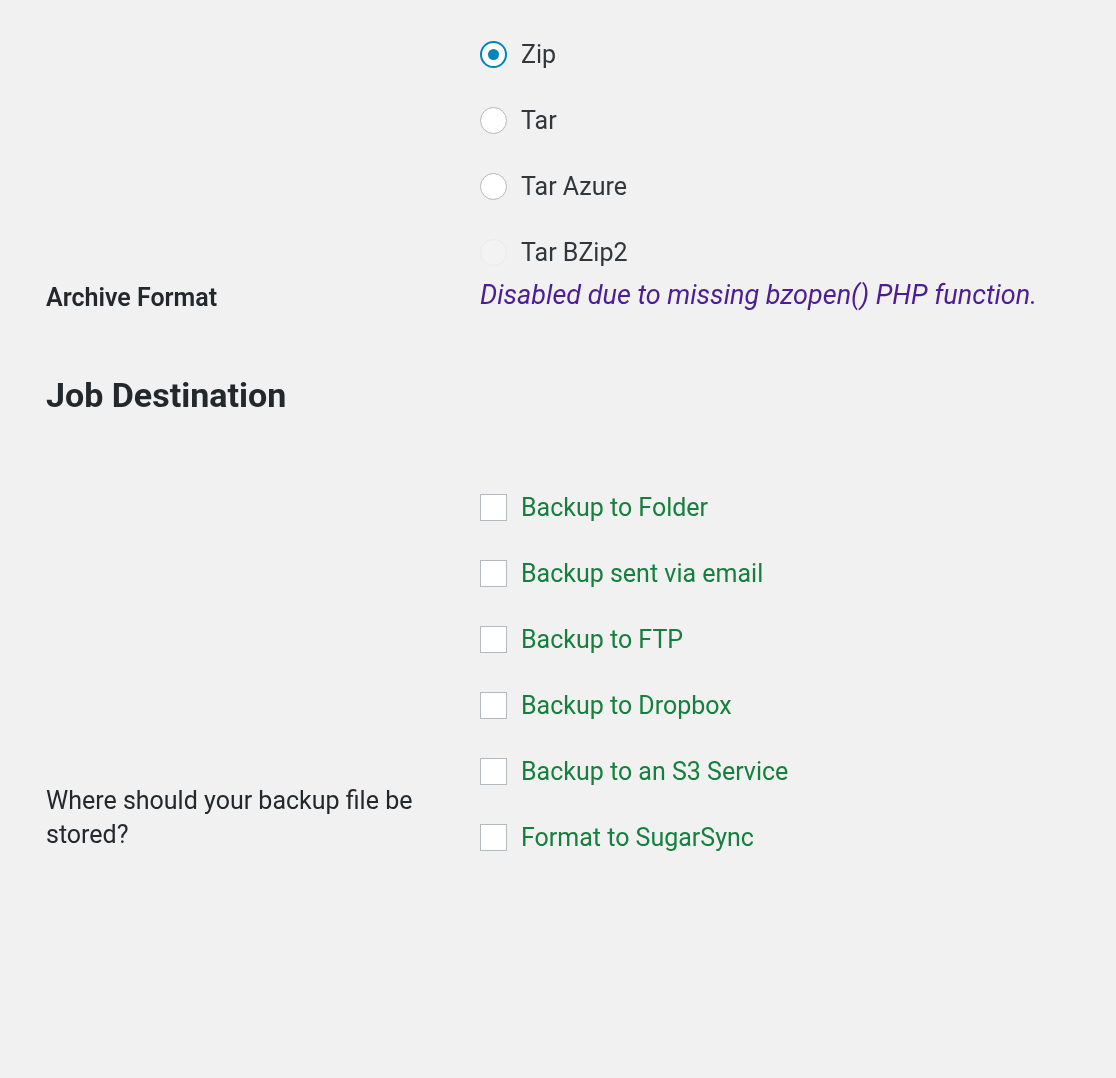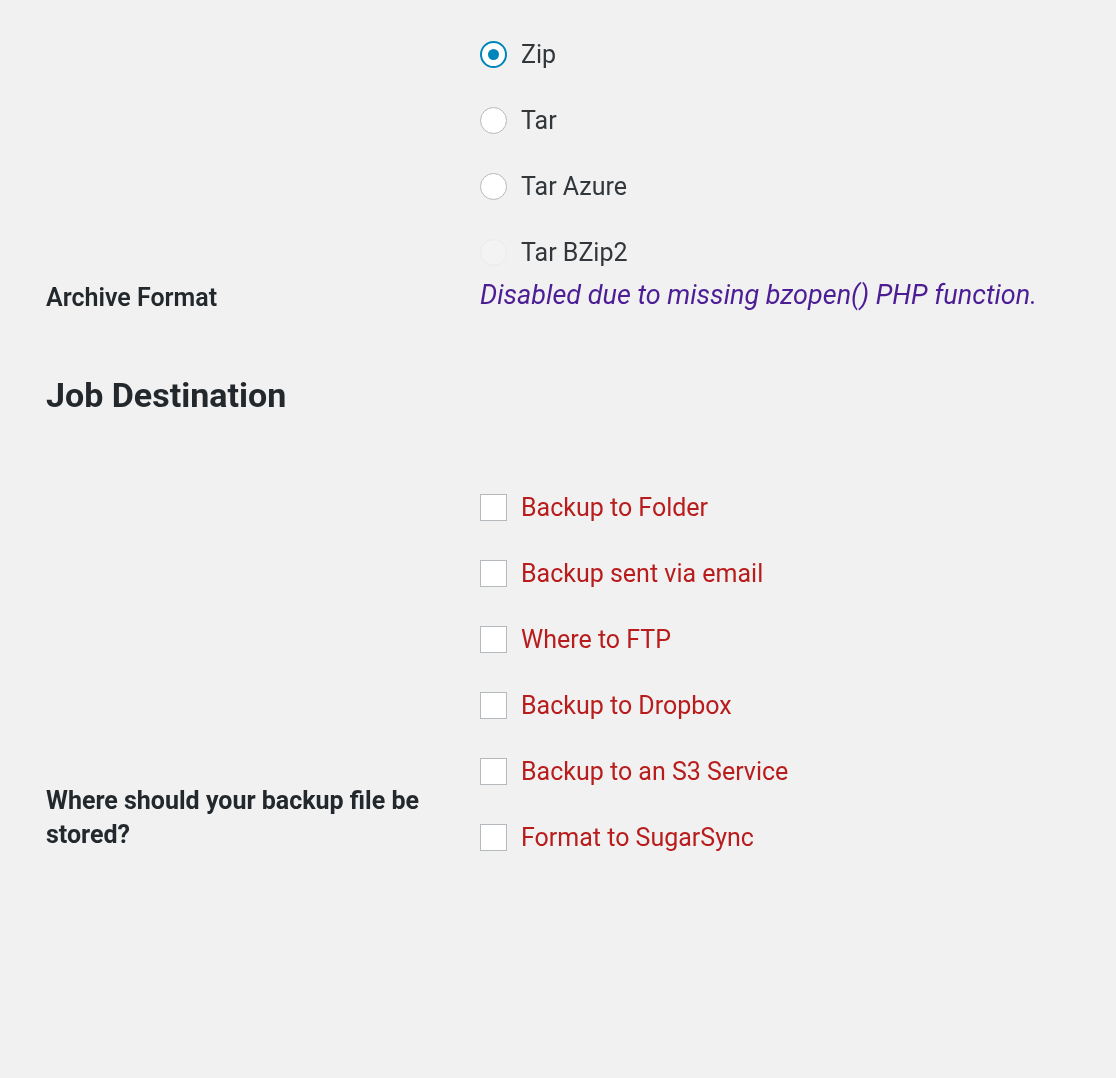--- a/index.html
+++ b/index.html
@@ -24,21 +24,21 @@
       flex-shrink: 0;
       padding-top: 6px;
     }
     .label-col .label-text {
       font-weight: 600;
       color: #23282d;
       font-size: 25px;
       line-height: 1.35;
     }
     .label-col.question .label-text {
-      font-weight: 700;
+      font-weight: 400;
     }
     .input-col {
       flex: 1;
     }
     .radio-item, .checkbox-item {
       display: flex;
       align-items: center;
       margin-bottom: 37px;
     }
     .radio-item:last-child, .checkbox-item:last-child {
@@ -106,21 +106,21 @@
     .checkbox-outer.checked svg {
       display: block;
     }
     .checkbox-outer svg {
       display: none;
       width: 22px;
       height: 22px;
     }
     .checkbox-label {
       font-size: 25px;
-      color: #b91c1c;
+      color: #15803d;
     }
   </style>
 </head>
 <body>
 
 <div class="form-table">
 
   <div class="form-row">
     <div class="label-col">
       <span class="label-text">Archive Format</span>
@@ -170,21 +170,21 @@
       <div class="checkbox-item">
         <div class="checkbox-outer">
           
         </div>
         <span class="checkbox-label">Backup sent via email</span>
       </div>
       <div class="checkbox-item">
         <div class="checkbox-outer">
           
         </div>
-        <span class="checkbox-label">Where to FTP</span>
+        <span class="checkbox-label">Backup to FTP</span>
       </div>
       <div class="checkbox-item">
         <div class="checkbox-outer">
           
         </div>
         <span class="checkbox-label">Backup to Dropbox</span>
       </div>
       <div class="checkbox-item">
         <div class="checkbox-outer">
           

